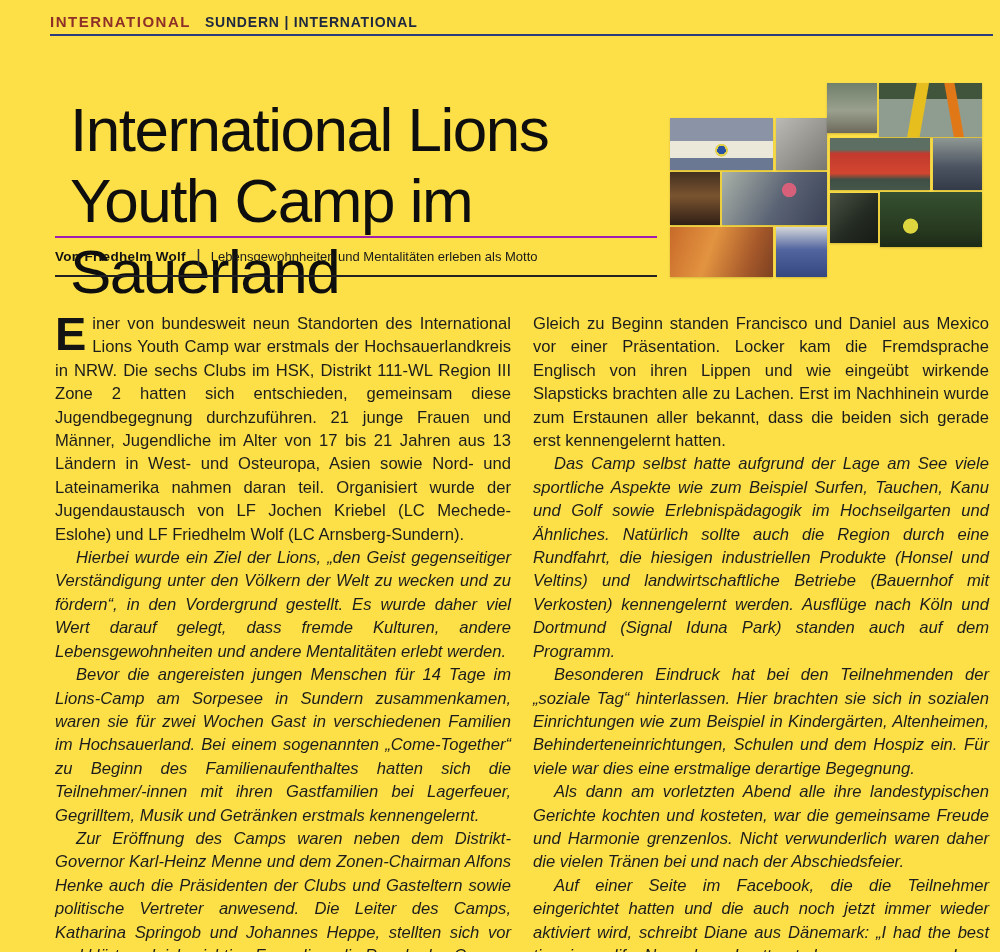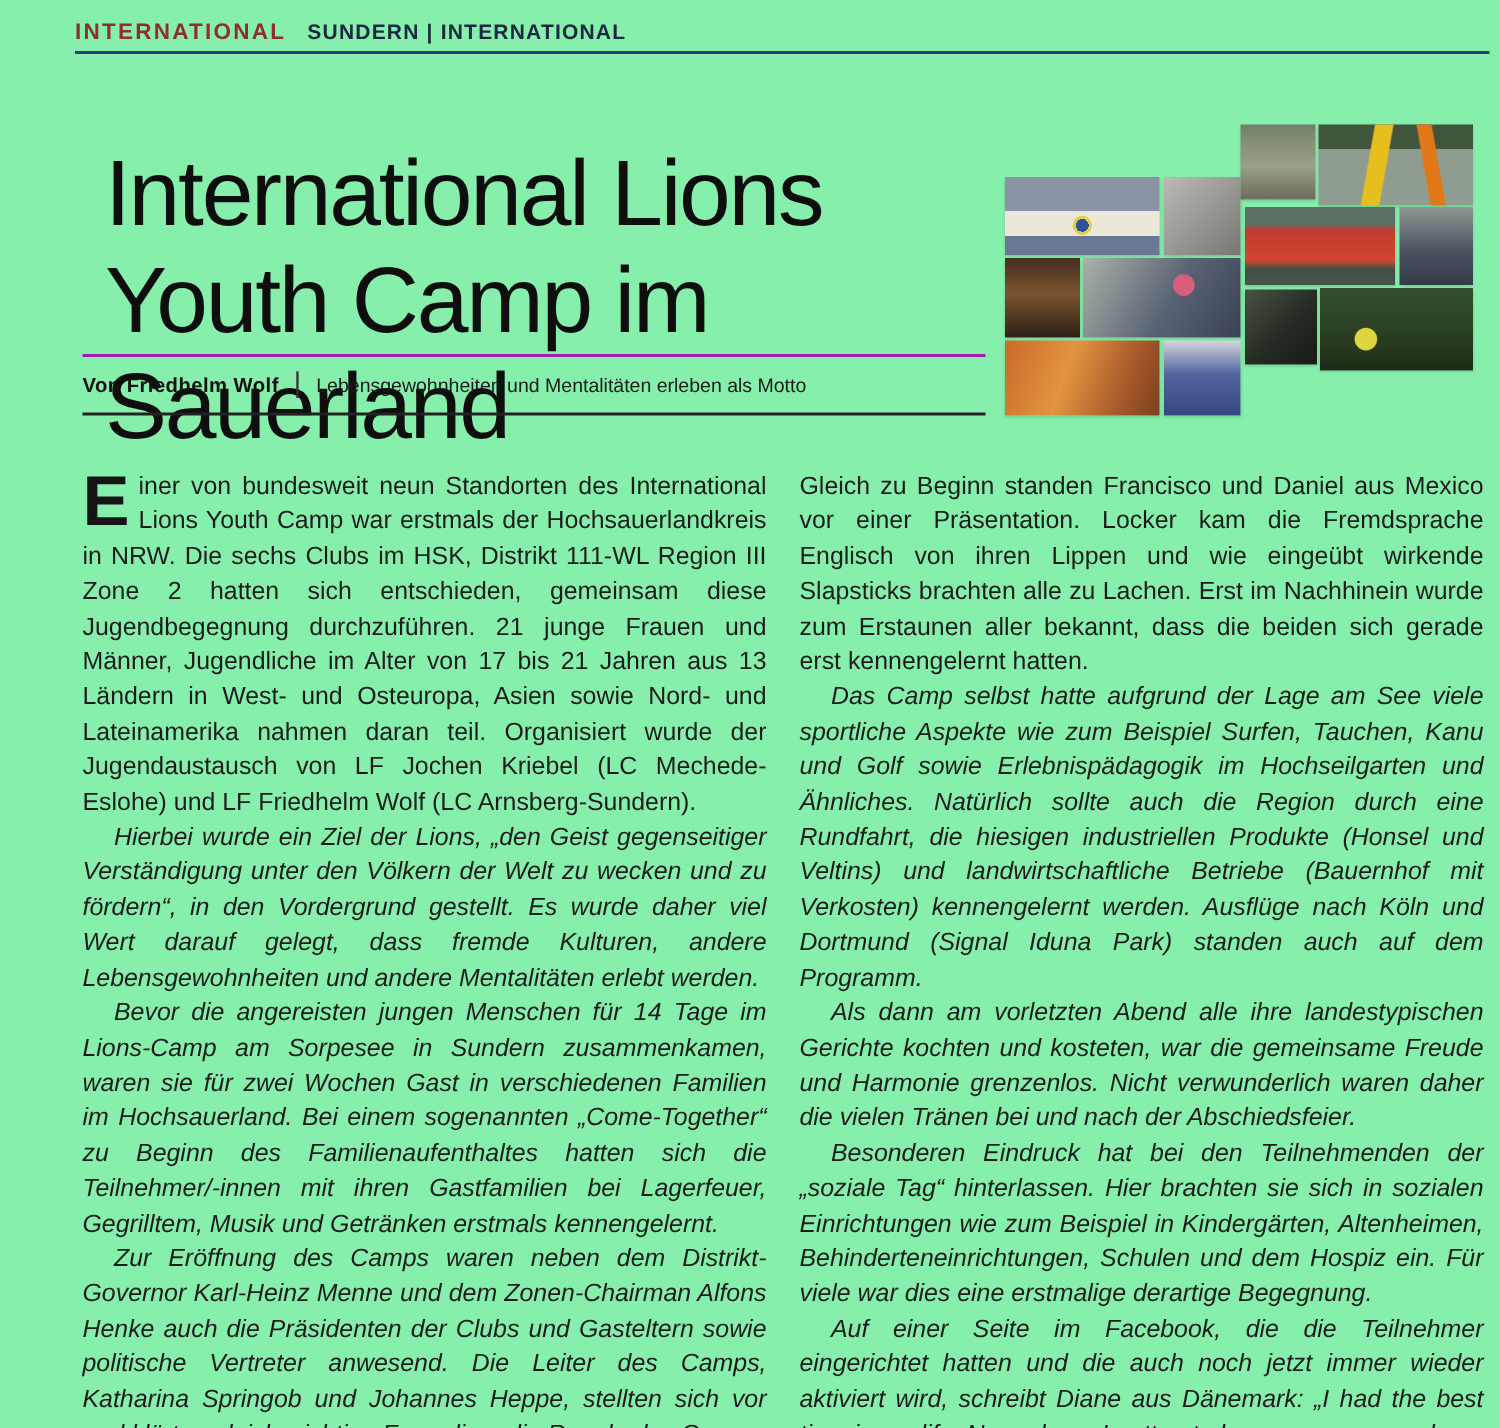--- a/index.html
+++ b/index.html
@@ -4,21 +4,21 @@
 <style>
   html,body{margin:0;padding:0;}
   body{
     width:1000px;height:952px;
     background:#f4f3f1;
     font-family:"Liberation Sans", sans-serif;
     -webkit-font-smoothing:antialiased;
   }
   .page{
     position:relative;width:1000px;height:952px;
-    background:#86efac;overflow:hidden;color:#1e1e1e;
+    background:#fde047;overflow:hidden;color:#1e1e1e;
   }
 
   
   .kicker{
     position:absolute;left:50px;top:13px;width:943px;
     border-bottom:2px solid #2b3d7e;
     padding-bottom:4px;
     display:flex;align-items:baseline;gap:14px;
     white-space:nowrap;
   }
@@ -139,18 +139,18 @@
 
   <div class="column col-left">
       <p class="para"><span class="dropcap">E</span>iner von bundesweit neun Standorten des International Lions Youth Camp war erstmals der Hochsauerlandkreis in NRW. Die sechs Clubs im HSK, Distrikt 111-WL Region III Zone 2 hatten sich entschieden, gemeinsam diese Jugendbegegnung durchzuführen. 21 junge Frauen und Männer, Jugendliche im Alter von 17 bis 21 Jahren aus 13 Ländern in West- und Osteuropa, Asien sowie Nord- und Lateinamerika nahmen daran teil. Organisiert wurde der Jugendaustausch von LF Jochen Kriebel (LC Mechede-Eslohe) und LF Friedhelm Wolf (LC Arnsberg-Sundern).</p>
       <p class="para indent">Hierbei wurde ein Ziel der Lions, „den Geist gegenseitiger Verständigung unter den Völkern der Welt zu wecken und zu fördern“, in den Vordergrund gestellt. Es wurde daher viel Wert darauf gelegt, dass fremde Kulturen, andere Lebensgewohnheiten und andere Mentalitäten erlebt werden.</p>
       <p class="para indent">Bevor die angereisten jungen Menschen für 14 Tage im Lions-Camp am Sorpesee in Sundern zusammenkamen, waren sie für zwei Wochen Gast in verschiedenen Familien im Hochsauerland. Bei einem sogenannten „Come-Together“ zu Beginn des Familienaufenthaltes hatten sich die Teilnehmer/-innen mit ihren Gastfamilien bei Lagerfeuer, Gegrilltem, Musik und Getränken erstmals kennengelernt.</p>
       <p class="para indent">Zur Eröffnung des Camps waren neben dem Distrikt-Governor Karl-Heinz Menne und dem Zonen-Chairman Alfons Henke auch die Präsidenten der Clubs und Gasteltern sowie politische Vertreter anwesend. Die Leiter des Camps, Katharina Springob und Johannes Heppe, stellten sich vor und klärten gleich wichtige Formalien: die Regeln des Camps. Dann stellten die Teilnehmer ihre Länder vor.</p>
     </div>
   <div class="column col-right">
       <p class="para">Gleich zu Beginn standen Francisco und Daniel aus Mexico vor einer Präsentation. Locker kam die Fremdsprache Englisch von ihren Lippen und wie eingeübt wirkende Slapsticks brachten alle zu Lachen. Erst im Nachhinein wurde zum Erstaunen aller bekannt, dass die beiden sich gerade erst kennengelernt hatten.</p>
       <p class="para indent">Das Camp selbst hatte aufgrund der Lage am See viele sportliche Aspekte wie zum Beispiel Surfen, Tauchen, Kanu und Golf sowie Erlebnispädagogik im Hochseilgarten und Ähnliches. Natürlich sollte auch die Region durch eine Rundfahrt, die hiesigen industriellen Produkte (Honsel und Veltins) und landwirtschaftliche Betriebe (Bauernhof mit Verkosten) kennengelernt werden. Ausflüge nach Köln und Dortmund (Signal Iduna Park) standen auch auf dem Programm.</p>
+      <p class="para indent">Besonderen Eindruck hat bei den Teilnehmenden der „soziale Tag“ hinterlassen. Hier brachten sie sich in sozialen Einrichtungen wie zum Beispiel in Kindergärten, Altenheimen, Behinderteneinrichtungen, Schulen und dem Hospiz ein. Für viele war dies eine erstmalige derartige Begegnung.</p>
       <p class="para indent">Als dann am vorletzten Abend alle ihre landestypischen Gerichte kochten und kosteten, war die gemeinsame Freude und Harmonie grenzenlos. Nicht verwunderlich waren daher die vielen Tränen bei und nach der Abschiedsfeier.</p>
-      <p class="para indent">Besonderen Eindruck hat bei den Teilnehmenden der „soziale Tag“ hinterlassen. Hier brachten sie sich in sozialen Einrichtungen wie zum Beispiel in Kindergärten, Altenheimen, Behinderteneinrichtungen, Schulen und dem Hospiz ein. Für viele war dies eine erstmalige derartige Begegnung.</p>
       <p class="para indent">Auf einer Seite im Facebook, die die Teilnehmer eingerichtet hatten und die auch noch jetzt immer wieder aktiviert wird, schreibt Diane aus Dänemark: „I had the best time in my life. Never have I gotten to love so many people on such short time. Hope to see you again“. Und Valentina aus Italien antwortet: „I agree with you. These were the most beautiful weeks in my life. . . Thank you all..“ </p>
     </div>
 
 </div>
 
 </body></html>

